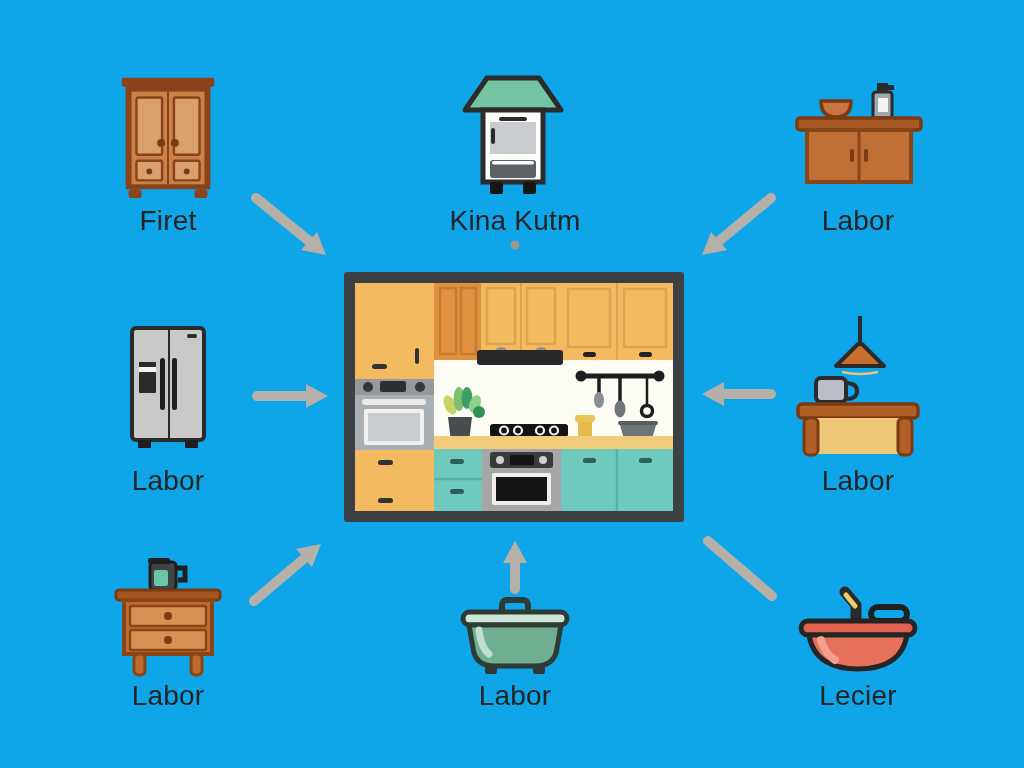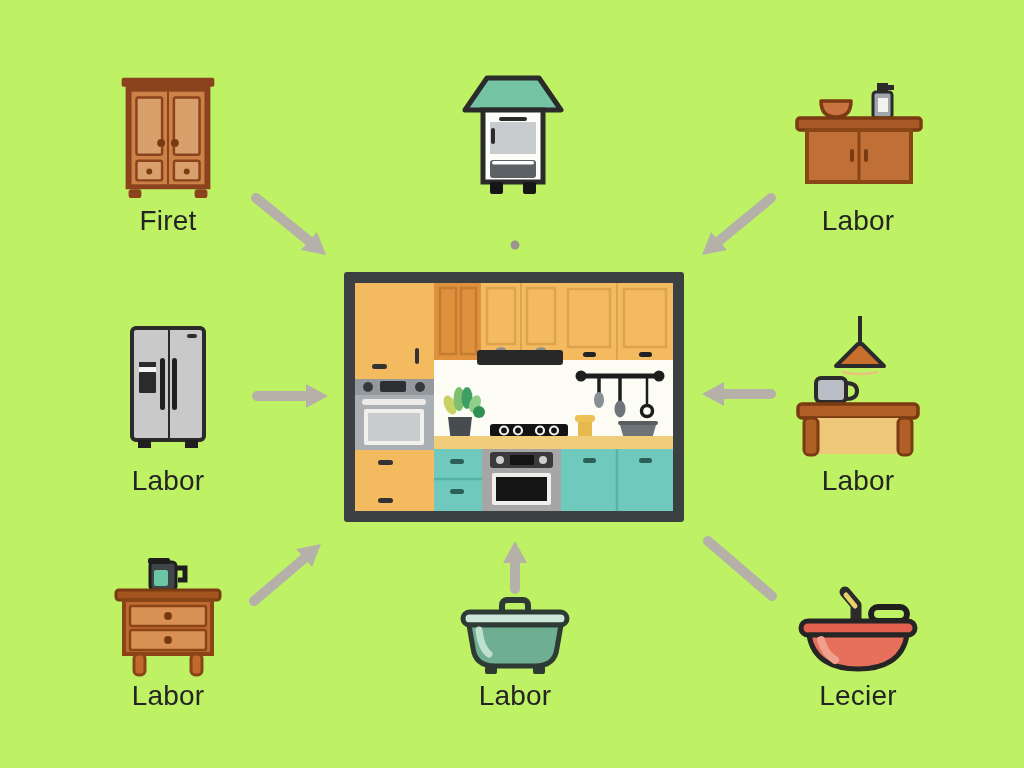--- a/index.html
+++ b/index.html
@@ -1,18 +1,18 @@
 <!DOCTYPE html>
 <html><head>
 <meta charset="utf-8">
 <style>
   html,body{margin:0;padding:0;background:#faf5e9;}
   .stage{
     position:relative;width:1024px;height:768px;overflow:hidden;
-    background:#bef264;
+    background:#0ea5e9;
     font-family:"Liberation Sans",sans-serif;
   }
   .icon{position:absolute;}
   .label{
     position:absolute;width:220px;text-align:center;
     font-size:28px;font-weight:500;color:#242424;letter-spacing:.2px;
   }
   .arrows{position:absolute;left:0;top:0;pointer-events:none;}
   svg{display:block;}
 </style>
@@ -66,20 +66,21 @@
       <rect x="26" y="42" width="60" height="72" fill="#fdfdfa" stroke="#2b2b2b" stroke-width="5"></rect>
       <rect x="33" y="54" width="46" height="32" fill="#c9ccce"></rect>
       <rect x="42" y="49" width="28" height="4" rx="2" fill="#2b2b2b"></rect>
       <rect x="34" y="60" width="4" height="16" rx="2" fill="#2b2b2b"></rect>
       <rect x="33" y="92" width="46" height="18" rx="3" fill="#5c6166"></rect>
       <rect x="35" y="93" width="42" height="3.5" rx="1.7" fill="#ffffff"></rect>
       <rect x="33" y="114" width="13" height="12" rx="2" fill="#161616"></rect>
       <rect x="66" y="114" width="13" height="12" rx="2" fill="#161616"></rect>
     </svg>
   </div>
+  <div class="label" style="left:405px;top:205px">Kina Kutm</div>
 
   <div class="icon" style="left:793px;top:76px">
     <svg width="132" height="116" viewBox="0 0 132 116">
       <rect x="84" y="7" width="11" height="10" fill="#2b2b2b"></rect>
       <rect x="93" y="9" width="8" height="5" fill="#2b2b2b"></rect>
       <rect x="80" y="16" width="19" height="26" rx="3" fill="#9fa8ae" stroke="#2b2b2b" stroke-width="3"></rect>
       <rect x="85" y="22" width="10" height="14" fill="#f2f2ee"></rect>
       <path d="M28,25 Q28,41 43,41 Q58,41 58,25 Z" fill="#c97341" stroke="#7a3b12" stroke-width="3.5" stroke-linejoin="round"></path>
       <rect x="4" y="42" width="124" height="12" rx="3" fill="#a85a26" stroke="#7a3b12" stroke-width="3.5"></rect>
       <rect x="14" y="54" width="104" height="52" fill="#c06f36" stroke="#8a4516" stroke-width="4"></rect>

